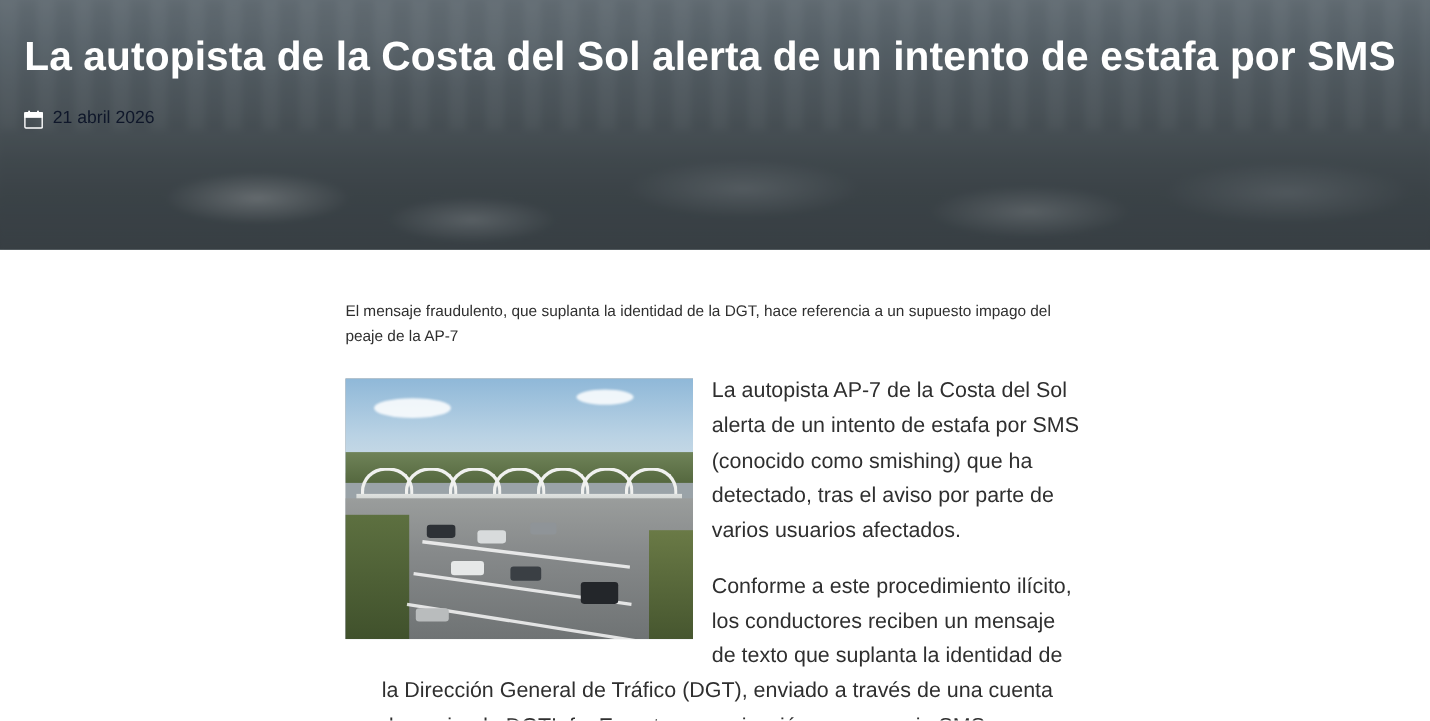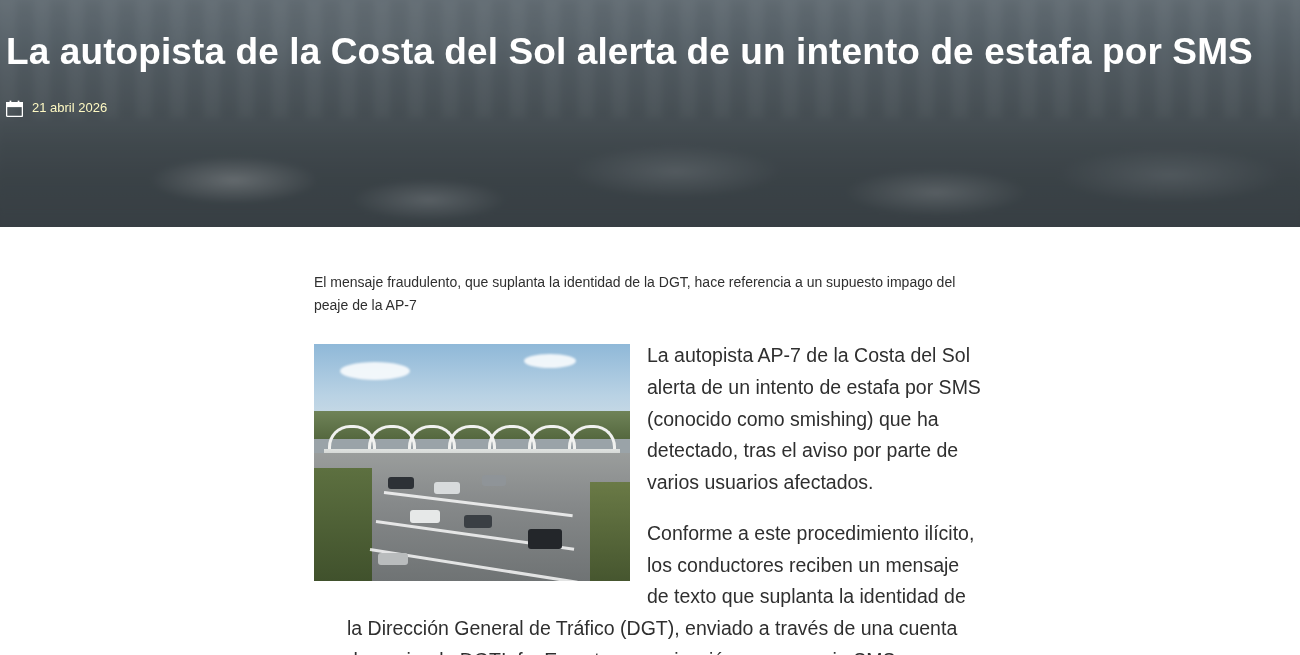--- a/index.html
+++ b/index.html
@@ -54,39 +54,39 @@
     filter: blur(3px);
   }
   .hero-overlay {
     position: absolute;
     inset: 0;
     background: rgba(44, 52, 58, 0.55);
   }
   .hero-inner {
     position: absolute;
     inset: 0;
-    padding: 28px 22px 0 6px;
+    padding: 28px 22px 0 22px;
     box-sizing: border-box;
   }
   .hero-title {
     margin: 0;
     font-size: 37px;
     line-height: 1.32;
     font-weight: 700;
     color: #ffffff;
     letter-spacing: .1px;
     max-width: 1270px;
   }
   .hero-meta {
     margin-top: 22px;
     display: flex;
     align-items: center;
     gap: 9px;
-    color: #fef9c3;
-    font-size: 13px;
+    color: #0f172a;
+    font-size: 16px;
   }
   .cal-icon {
     display: inline-block;
     width: 17px;
     height: 17px;
     position: relative;
     top: 1px;
   }
 
   

